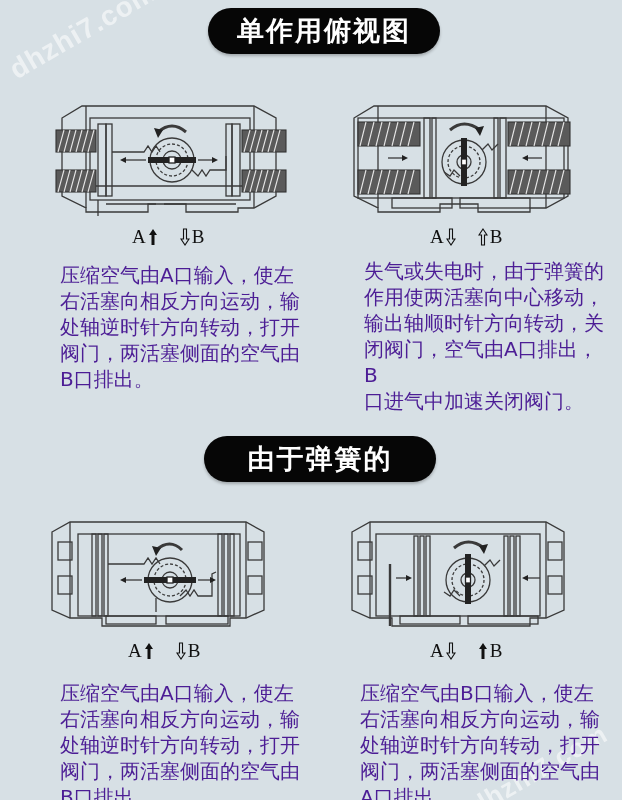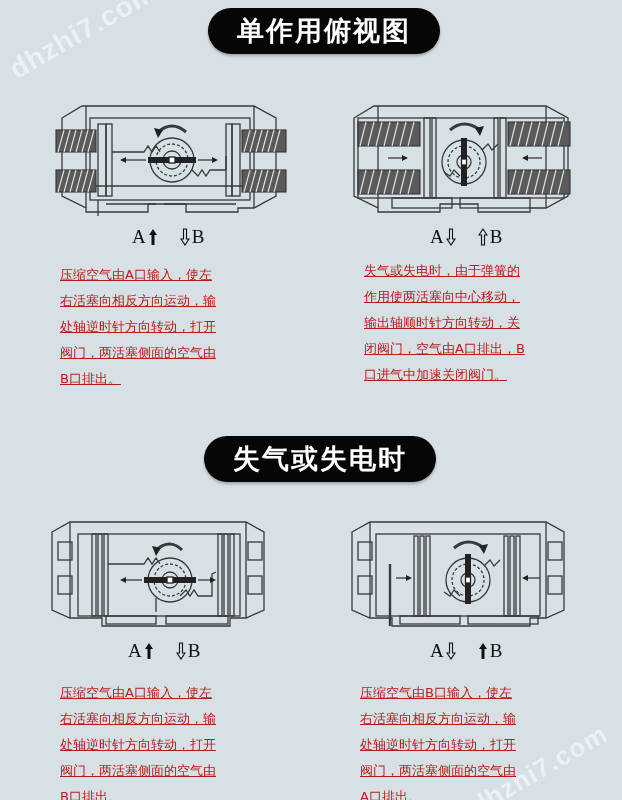--- a/index.html
+++ b/index.html
@@ -40,25 +40,24 @@
     position: absolute;
     font-family: "Liberation Serif", "DejaVu Serif", serif;
     font-size: 19px; color: #111;
     display: flex; align-items: center;
   }
   .ports .lbl { margin: 0 2px; }
   .ports .gap { width: 22px; }
   .ports svg { display: block; }
   .desc {
     position: absolute;
-    font-size: 13px; line-height: 26px;
-    color: #b91c1c;
+    font-size: 20px; line-height: 26px;
+    color: #4c1d95;
     white-space: pre-line;
     width: 240px;
-    text-decoration: underline;
   }
 </style>
 </head>
 <body>
 
 <div class="watermark">dhzhi7.com</div>
 <div class="watermark w2">dhzhi7.com</div>
 
 <div class="title-pill pill-1">单作用俯视图</div>
 
@@ -187,21 +186,21 @@
       </svg>
     <span class="lbl">B</span>
   </div>
   <div class="desc" style="left:364px; top:258px;">失气或失电时，由于弹簧的
 作用使两活塞向中心移动，
 输出轴顺时针方向转动，关
 闭阀门，空气由A口排出，B
 口进气中加速关闭阀门。</div>
 </div>
 
-<div class="title-pill pill-2">失气或失电时</div>
+<div class="title-pill pill-2">由于弹簧的</div>
 
 <div class="panel">
   <svg class="diagram" style="left:48px; top:518px;" width="240" height="120" viewBox="0 0 240 120" fill="none" stroke="#3a3a3a" stroke-width="1.3">
     <path d="M4 14 L22 4 L198 4 L216 14 L216 92 L198 100 L182 100 L182 108 L54 108 L54 100 L22 100 L4 92 Z"></path>
     <line x1="22" y1="4" x2="22" y2="100"></line>
     <line x1="198" y1="4" x2="198" y2="100"></line>
     <rect x="10" y="24" width="14" height="18"></rect>
     <rect x="10" y="58" width="14" height="18"></rect>
     <rect x="200" y="24" width="14" height="18"></rect>
     <rect x="200" y="58" width="14" height="18"></rect>

